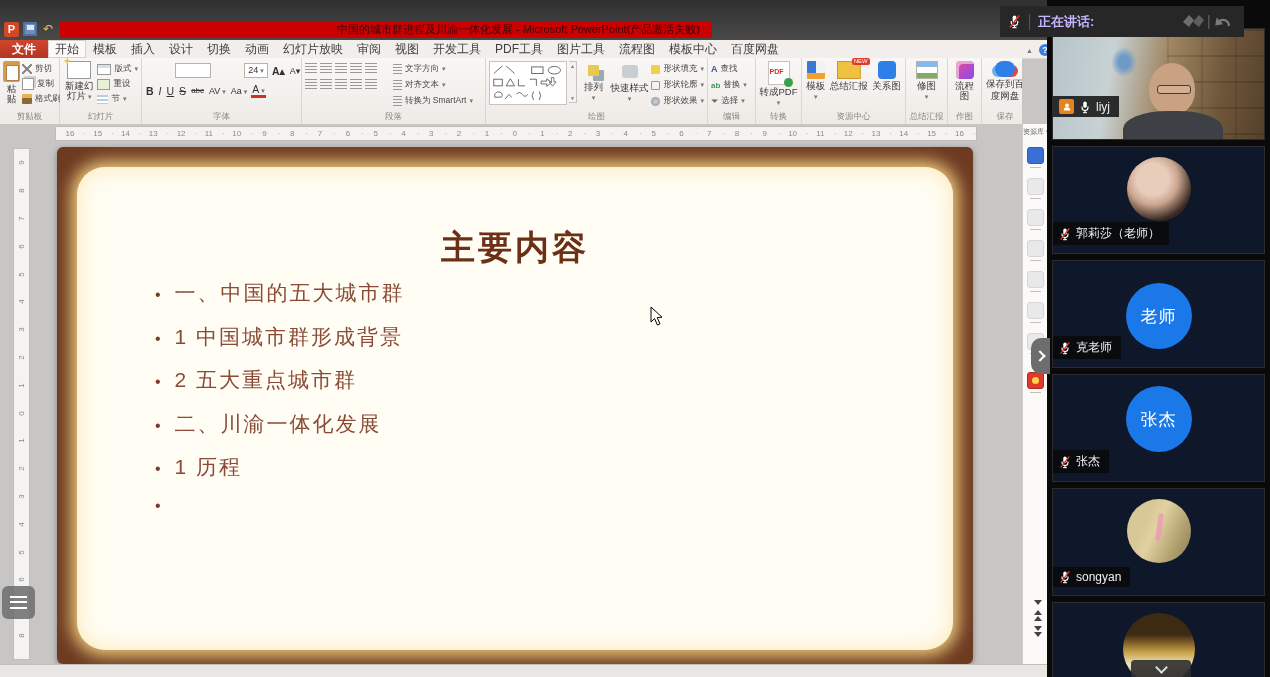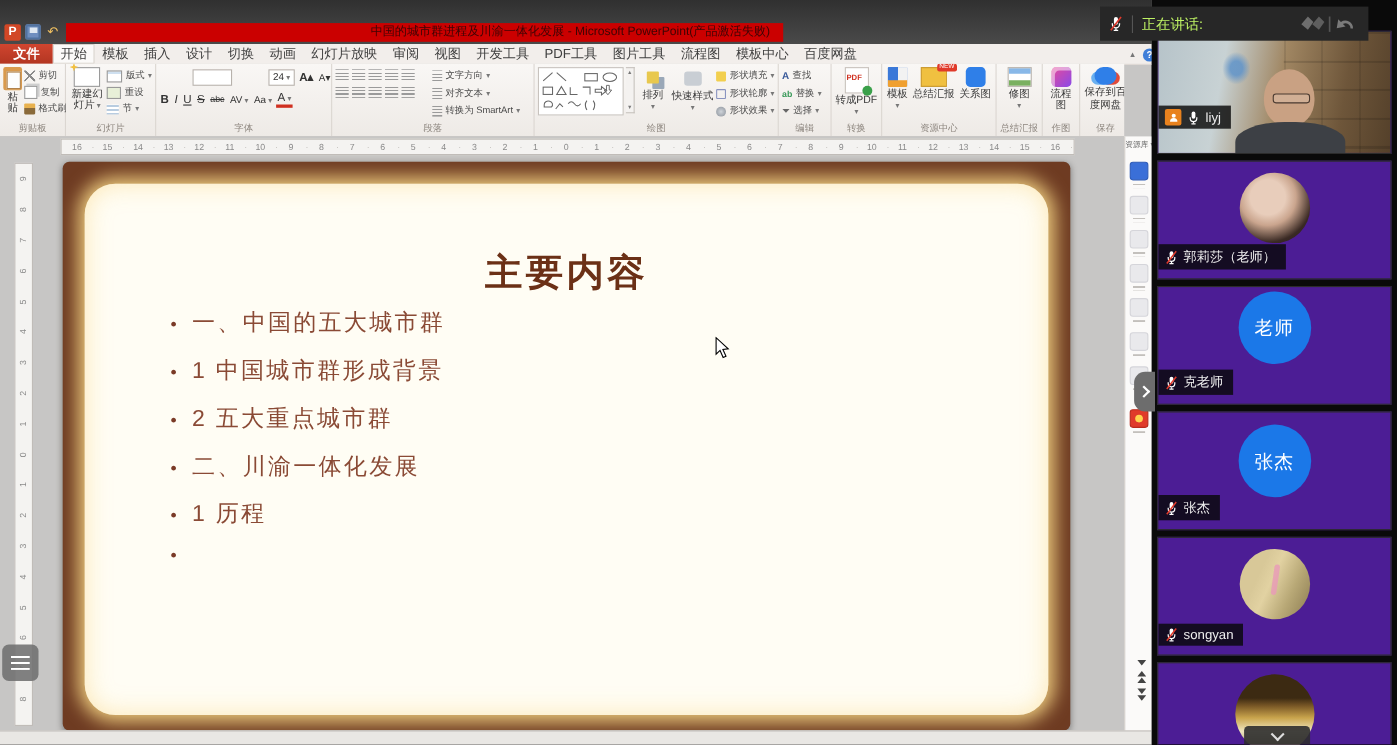--- a/index.html
+++ b/index.html
@@ -122,21 +122,21 @@
   .listfab .bars{width:17px;height:13px;background:
     repeating-linear-gradient(#fff 0 2px,transparent 2px 5.5px);}
 
   .statusbar{position:absolute;left:0;top:664px;width:1047px;height:13px;background:#e9e7e4;border-top:1px solid #c2beba;}
 
   
   .cursor{position:absolute;left:650px;top:306px;z-index:60;}
 
   
   #meet{position:absolute;left:1047px;top:0;width:223px;height:677px;background:#0a0a0a;}
-  .tile{position:absolute;left:5px;width:213px;background:#4c1d95;border:1px solid #2c2c2c;box-sizing:border-box;overflow:hidden;}
+  .tile{position:absolute;left:5px;width:213px;background:#0f172a;border:1px solid #2c2c2c;box-sizing:border-box;overflow:hidden;}
   .tag{position:absolute;left:0;bottom:8px;background:rgba(8,8,8,.82);color:#efefef;font-size:12px;
     display:flex;align-items:center;gap:5px;padding:3px 9px 3px 6px;white-space:nowrap;}
   .mic{width:12px;height:14px;flex:none;}
   .mic rect{fill:#fff;}
   .mic path,.mic line{stroke:#fff;stroke-width:1.3;fill:none;}
   .mic line.slash{stroke:#e0392c;stroke-width:1.6;}
   .badge{width:15px;height:15px;border-radius:2px;background:#e8821e;display:flex;align-items:center;justify-content:center;flex:none;}
 
   .avatar-circle{position:absolute;left:50%;transform:translateX(-50%);border-radius:50%;}
   .blue-avatar{width:66px;height:66px;background:#1b78e8;color:#fff;font-size:17px;
@@ -157,21 +157,21 @@
   .video .head{position:absolute;left:96px;top:34px;width:46px;height:52px;border-radius:50% 50% 46% 46%;
      background:#c9a183;}
   .video .glasses{position:absolute;left:104px;top:56px;width:32px;height:7px;border:1.5px solid #4a3a30;
      border-radius:3px;background:rgba(255,255,255,.15);}
   .video .body{position:absolute;left:70px;top:82px;width:100px;height:40px;border-radius:45% 45% 0 0;
      background:#3d4045;}
 
   .speakbar{position:absolute;left:1000px;top:6px;width:244px;height:31px;background:#272727;
     display:flex;align-items:center;gap:8px;padding:0 8px;box-sizing:border-box;z-index:50;}
   .speakbar .div{width:1px;height:16px;background:#555;}
-  .speakbar .lbl{color:#bef264;font-size:13px;flex:1;}
+  .speakbar .lbl{color:#c4b5fd;font-size:13px;flex:1;font-weight:bold;}
   .chevdown-btn{position:absolute;left:78px;bottom:0;width:60px;height:17px;background:rgba(45,45,45,.9);
     border-radius:4px 4px 0 0;display:flex;align-items:center;justify-content:center;}
   .chevdown-btn .chev{width:7px;height:7px;border-right:2px solid #ddd;border-bottom:2px solid #ddd;transform:rotate(45deg);margin-top:-3px;}
 </style>
 </head>
 <body>
 
 <div id="stage">
 
   <div id="ppt">
@@ -630,21 +630,21 @@
             <path d="M3.5 7.5 v1.2 a3.5 3.5 0 0 0 7 0 V7.5"></path>
             <line x1="7" y1="12.6" x2="7" y2="14.2"></line>
             <line x1="4.8" y1="14.6" x2="9.2" y2="14.6"></line>
             <line class="slash" x1="2" y1="14.5" x2="12" y2="1.5"></line>
           </svg>
         <span>郭莉莎（老师）</span>
       </div>
     </div>
 
     <div class="tile" style="top:260px;height:108px">
-      <div class="avatar-circle blue-avatar" style="top:4px">老师</div>
+      <div class="avatar-circle blue-avatar" style="top:22px">老师</div>
       <div class="tag">
         <svg class="mic" viewBox="0 0 14 16">
             <rect x="5" y="1.5" width="4" height="7.5" rx="2"></rect>
             <path d="M3.5 7.5 v1.2 a3.5 3.5 0 0 0 7 0 V7.5"></path>
             <line x1="7" y1="12.6" x2="7" y2="14.2"></line>
             <line x1="4.8" y1="14.6" x2="9.2" y2="14.6"></line>
             <line class="slash" x1="2" y1="14.5" x2="12" y2="1.5"></line>
           </svg>
         <span>克老师</span>
       </div>

